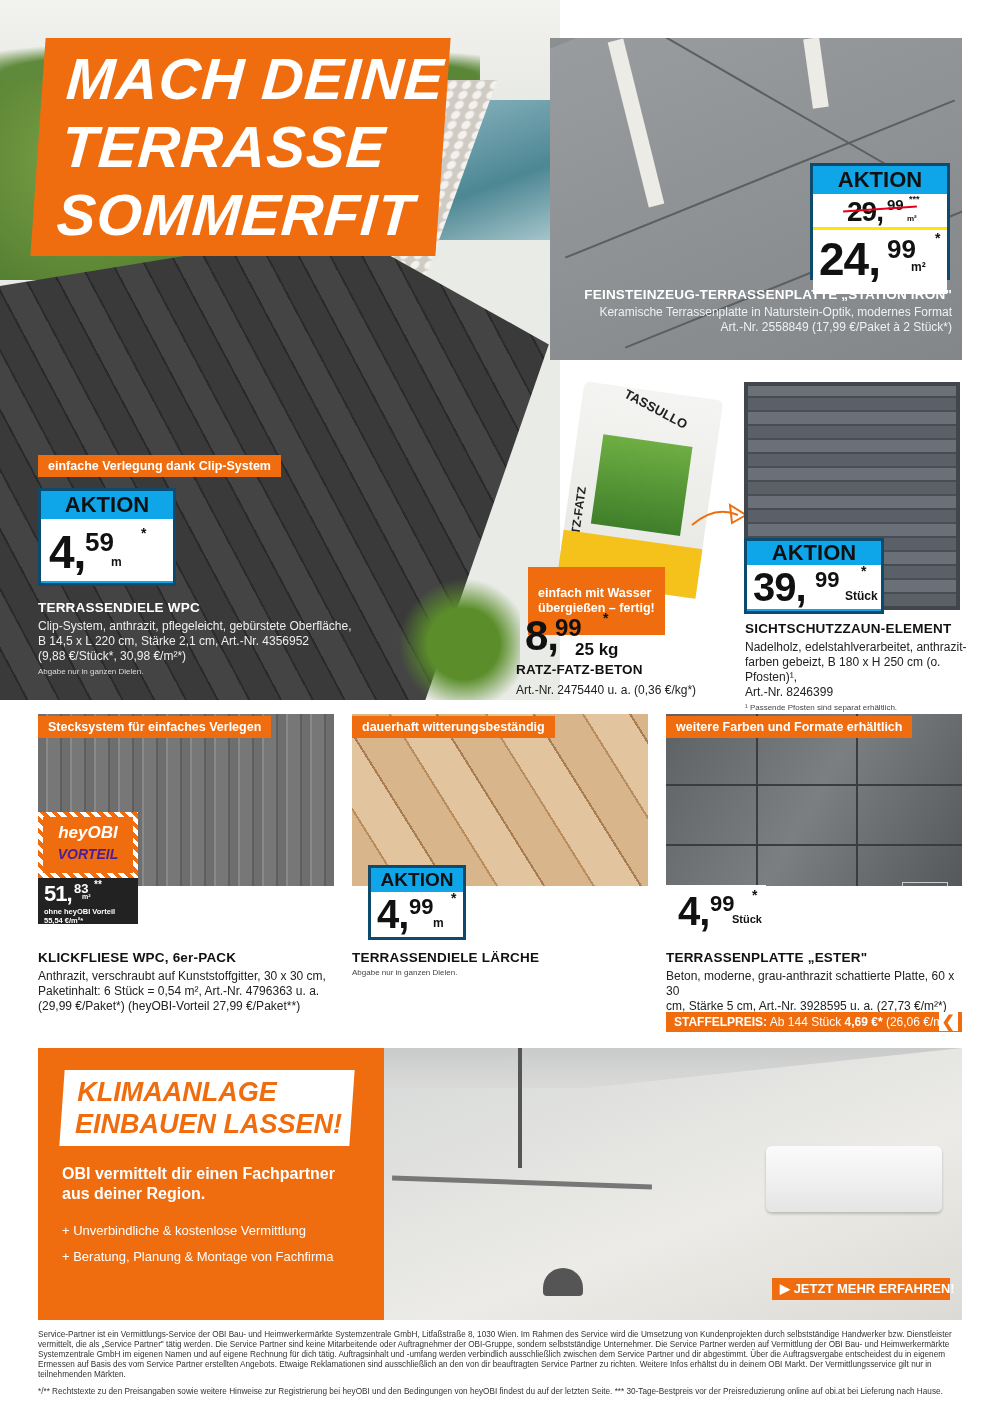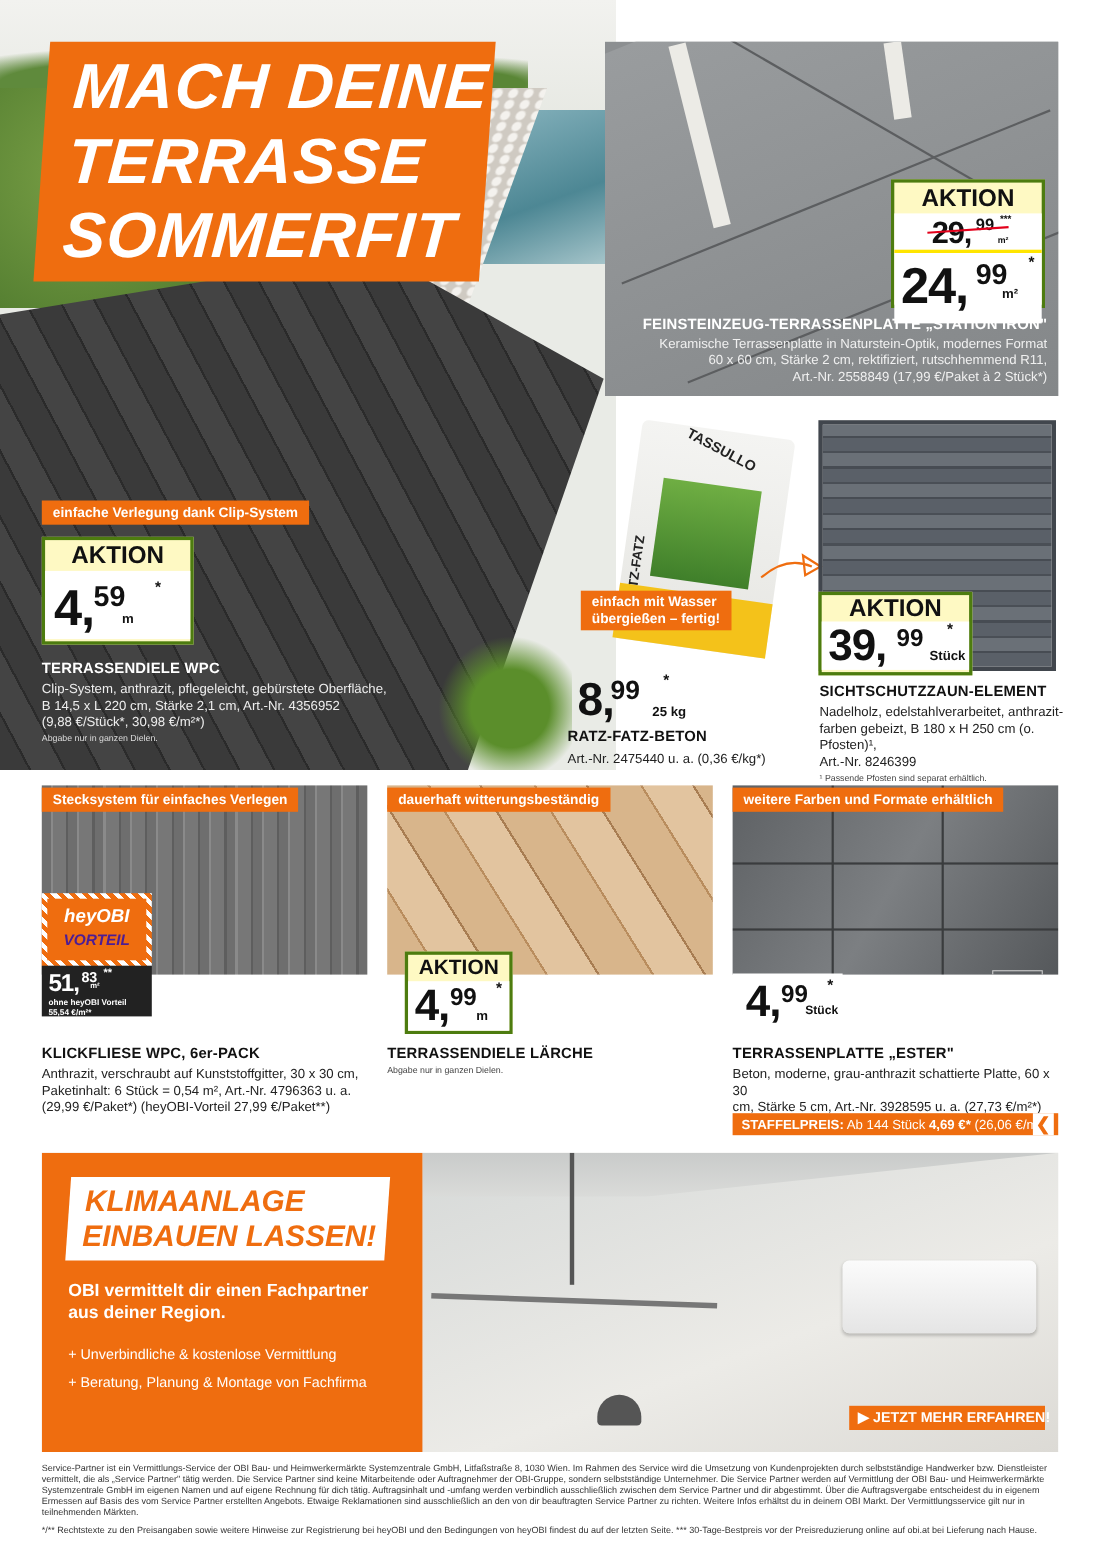--- a/index.html
+++ b/index.html
@@ -12,21 +12,21 @@
 .hero .plants{position:absolute;left:0;top:0;width:480px;height:110px;background:radial-gradient(ellipse at 20% 70%,#5f8a3c 0 18%,transparent 30%),radial-gradient(ellipse at 55% 60%,#4c7a30 0 16%,transparent 28%),radial-gradient(ellipse at 85% 70%,#5a8636 0 12%,transparent 24%)}
 .hero .pool{position:absolute;left:400px;top:100px;width:160px;height:140px;background:linear-gradient(160deg,#8fb9c3,#4d8794 60%,#a9c7cc)}
 .hero .pebbles{position:absolute;left:330px;top:80px;width:120px;height:260px;background:radial-gradient(circle,#f4f2ee 0 40%,#cfcac2 60%) 0 0/14px 10px;transform:skewX(-20deg)}
 .hero .deck{position:absolute;left:-40px;top:230px;width:640px;height:520px;background:repeating-linear-gradient(62deg,#3a3a3a 0 26px,#2a2a2a 26px 28px,#444 28px 54px,#2b2b2b 54px 56px);clip-path:polygon(0 12%,60% 0,92% 22%,70% 100%,0 100%)}
 .hero .leaves{position:absolute;left:380px;top:560px;width:140px;height:140px;background:radial-gradient(ellipse at 60% 60%,#5b8e2b 0 30%,transparent 55%)}
 .headline{left:38px;top:38px;width:405px;height:218px;background:#ef6d0f;transform:skewX(-4deg);}
 .headline .line{position:absolute;left:24px;color:#fff;font-weight:900;font-style:italic;font-size:58px;letter-spacing:1px;transform:skewX(0deg);line-height:58px}
 
 .tag{background:#ef6d0f;color:#fff;font-weight:bold;font-size:12.5px;padding:4px 10px;white-space:nowrap}
 
-.aktion{background:#fef9c3;border:3px solid #4d7c0f}
+.aktion{background:#0ea5e9;border:3px solid #0c4a6e}
 .aktion .lbl{text-align:center;font-weight:900;font-size:22px;color:#111;line-height:28px}
 .aktion .white{background:#fff;position:relative}
 .bigprice{font-weight:900;color:#111;position:relative;display:inline-block}
 .bigprice .int{font-size:46px;line-height:46px;letter-spacing:-1px}
 .bigprice .comma{font-size:46px}
 .bigprice .dec{font-size:26px;position:absolute;top:2px}
 .bigprice .star{position:absolute;font-size:14px}
 .bigprice .unit{position:absolute;font-size:12px;font-weight:bold}
 .title{font-weight:bold;font-size:13.5px;color:#111;letter-spacing:.2px}
 .desc{font-size:12px;color:#222;line-height:15px}
@@ -138,45 +138,44 @@
       <span class="dec" style="left:68px">99</span>
       <span class="star" style="left:116px;top:-2px">*</span>
       <span class="unit" style="left:92px;top:28px">m²</span>
     </div>
   </div>
 </div>
 <div class="abs" style="left:560px;top:287px;width:392px;text-align:right">
   <div class="title" style="color:#fff">FEINSTEINZEUG-TERRASSENPLATTE „STATION IRON"</div>
   <div class="desc" style="color:#f0f0f0;margin-top:3px">
     <div>Keramische Terrassenplatte in Naturstein-Optik, modernes Format</div>
-    <div>60 x 60 cm, Stärke 2 cm, rektifiziert, rutschhemmend R11,</div>
     <div>Art.-Nr. 2558849 (17,99 €/Paket à 2 Stück*)</div>
   </div>
 </div>
 
 
 <div class="abs bag">
   <div style="position:absolute;left:40px;top:10px;font-weight:900;font-size:13px;transform:rotate(20deg)">TASSULLO</div>
   <div class="photo"></div>
   <div style="position:absolute;left:-20px;top:130px;font-weight:900;font-size:12px;transform:rotate(-90deg)">RATZ-FATZ</div>
   <div class="yellow"></div>
 </div>
 <svg class="abs" style="left:690px;top:495px" width="60" height="40">
     <path d="M2 30 Q25 10 48 20" stroke="#ef6d0f" stroke-width="2" fill="none"></path>
     <path d="M40 10 L56 20 L42 28 Z" stroke="#ef6d0f" stroke-width="2" fill="none"></path>
   </svg>
-<div class="abs tag" style="left:528px;top:537px;line-height:15px;padding:3px 10px">
+<div class="abs tag" style="left:528px;top:567px;line-height:15px;padding:19px 10px">
   <div>einfach mit Wasser</div>
   <div>übergießen – fertig!</div>
 </div>
 <div class="abs bigprice" style="left:525px;top:612px">
   <span class="int" style="font-size:42px;line-height:42px">8</span><span class="comma" style="font-size:42px">,</span>
   <span class="dec" style="left:30px;font-size:24px">99</span>
   <span class="star" style="left:78px;top:-2px">*</span>
-  <span class="unit" style="left:68px;top:28px;font-size:12px;white-space:nowrap">25 kg</span>
+  <span class="unit" style="left:50px;top:28px;font-size:17px;white-space:nowrap">25 kg</span>
 </div>
 <div class="abs" style="left:516px;top:662px;width:220px">
   <div class="title">RATZ-FATZ-BETON</div>
   <div class="desc" style="margin-top:6px">Art.-Nr. 2475440 u. a. (0,36 €/kg*)</div>
 </div>
 
 
 <div class="abs fence"></div>
 <div class="abs aktion" style="left:744px;top:538px;width:140px;height:76px">
   <div class="lbl" style="line-height:24px">AKTION</div>

